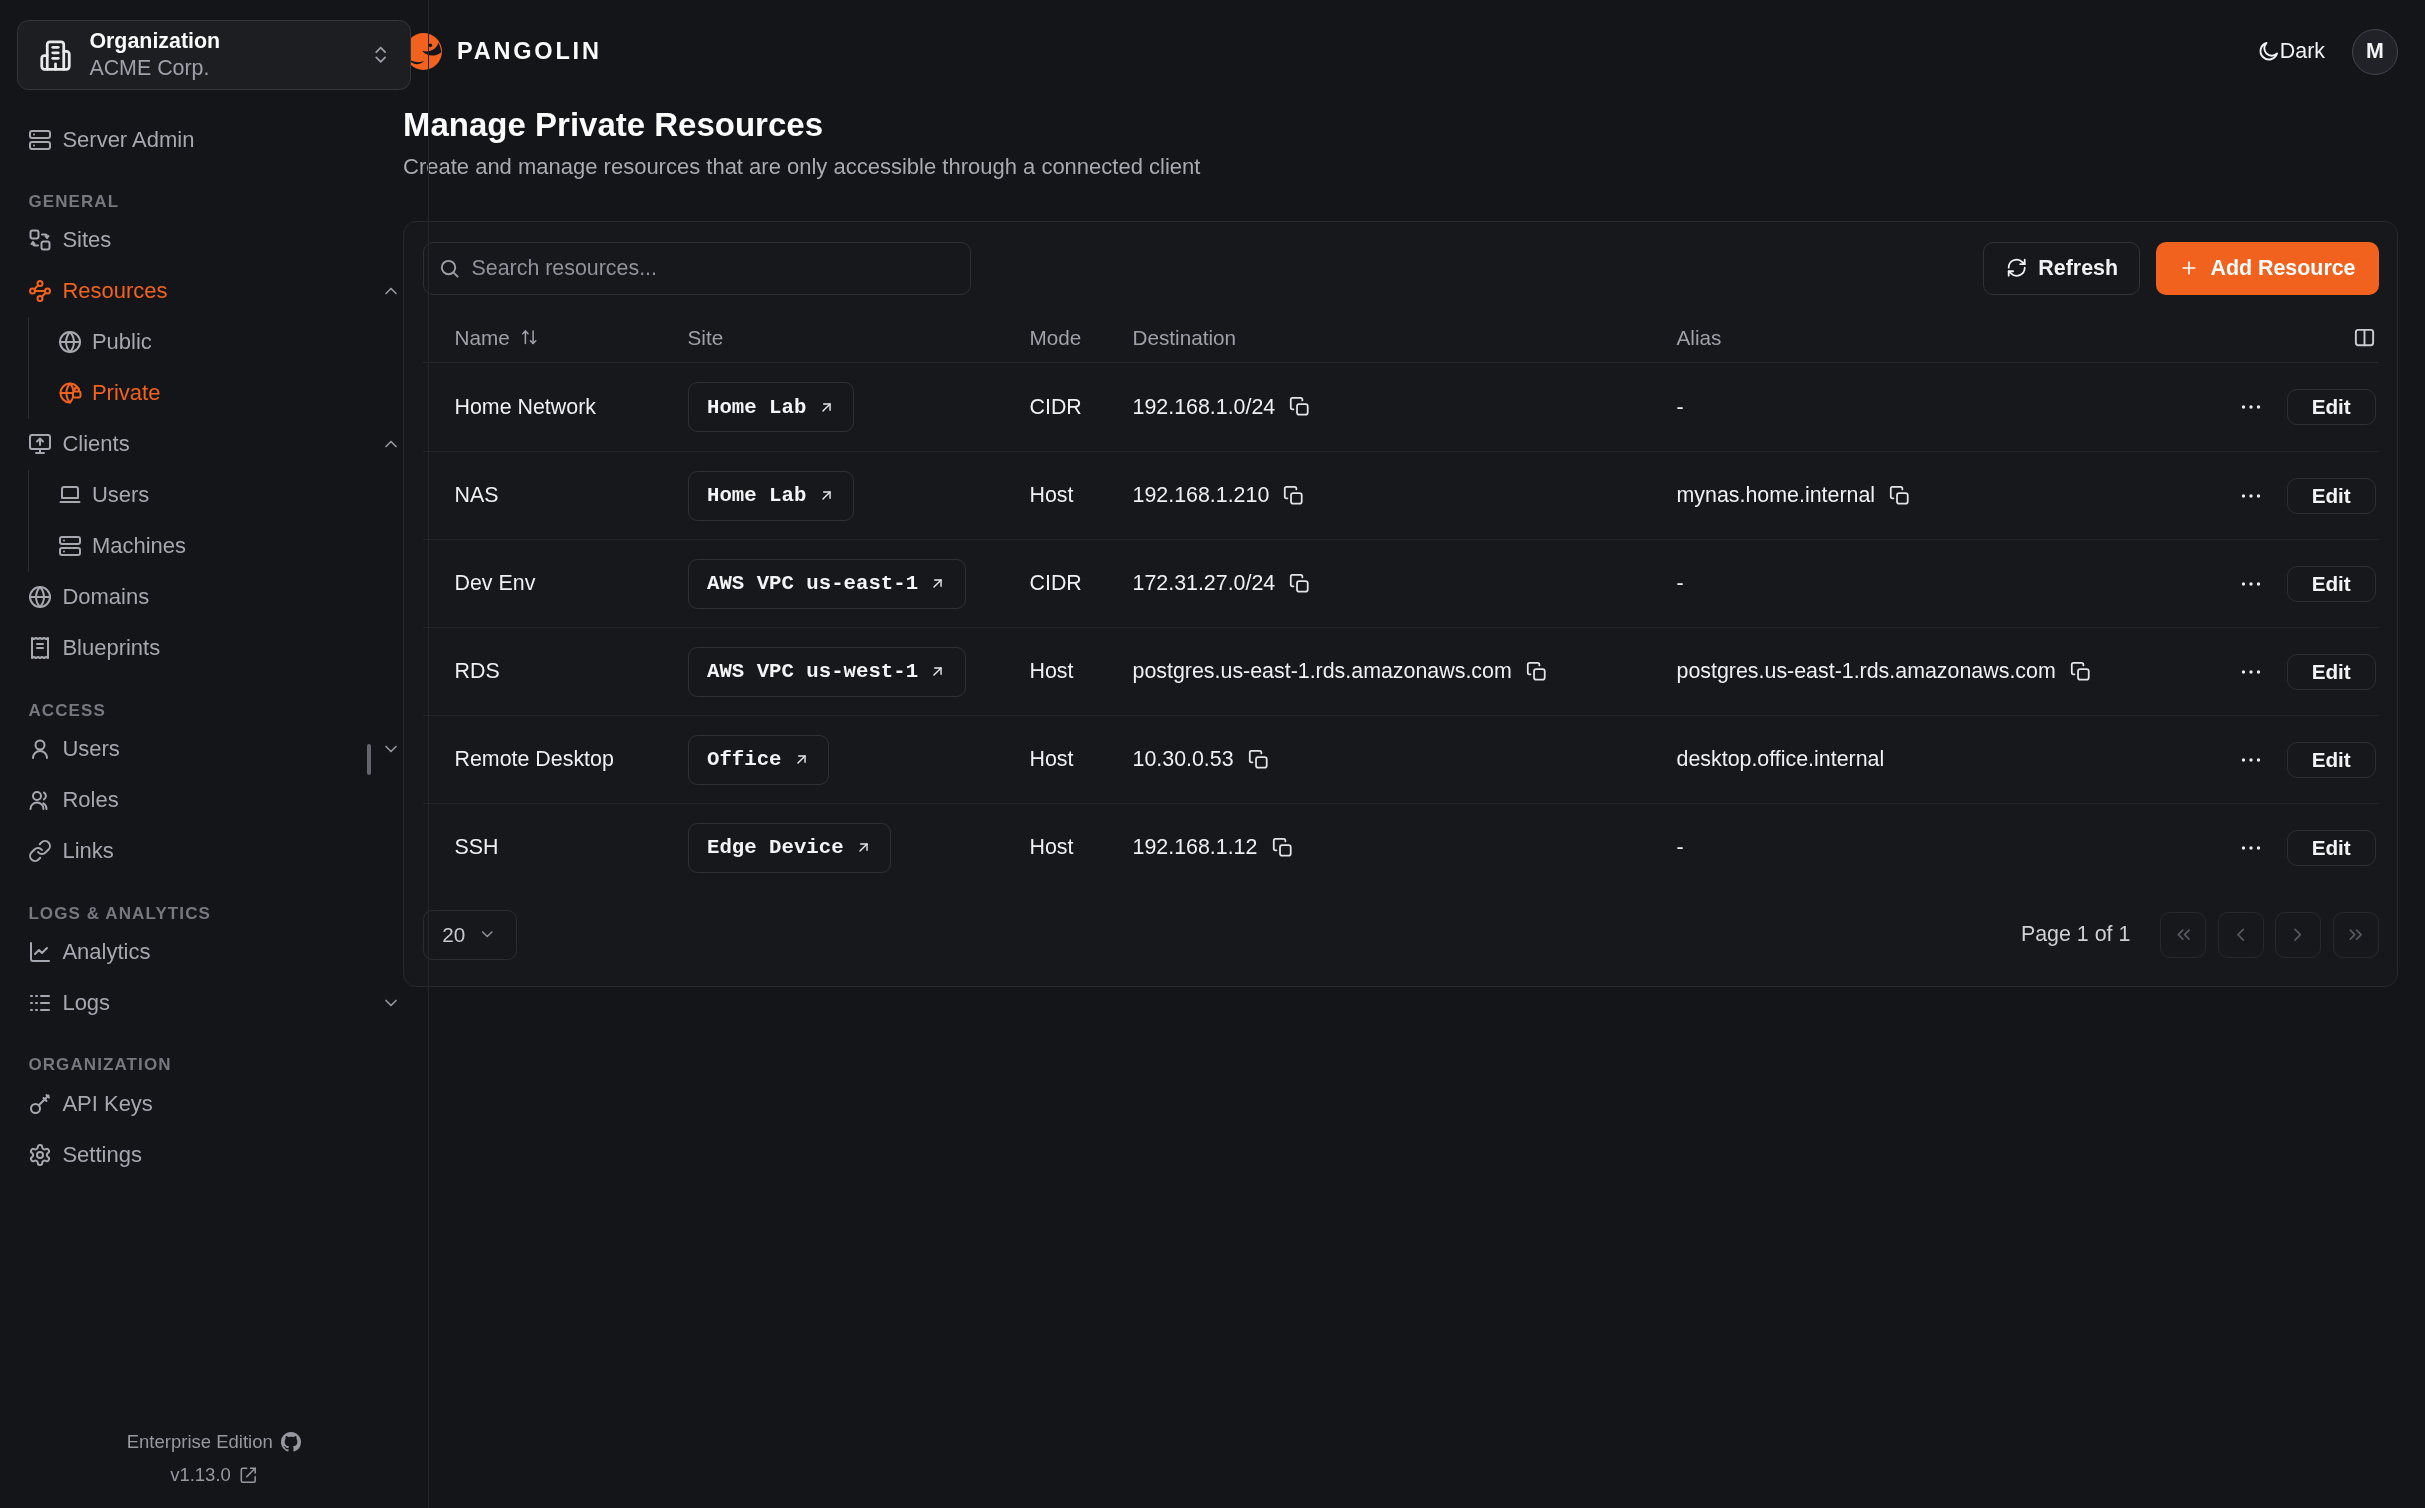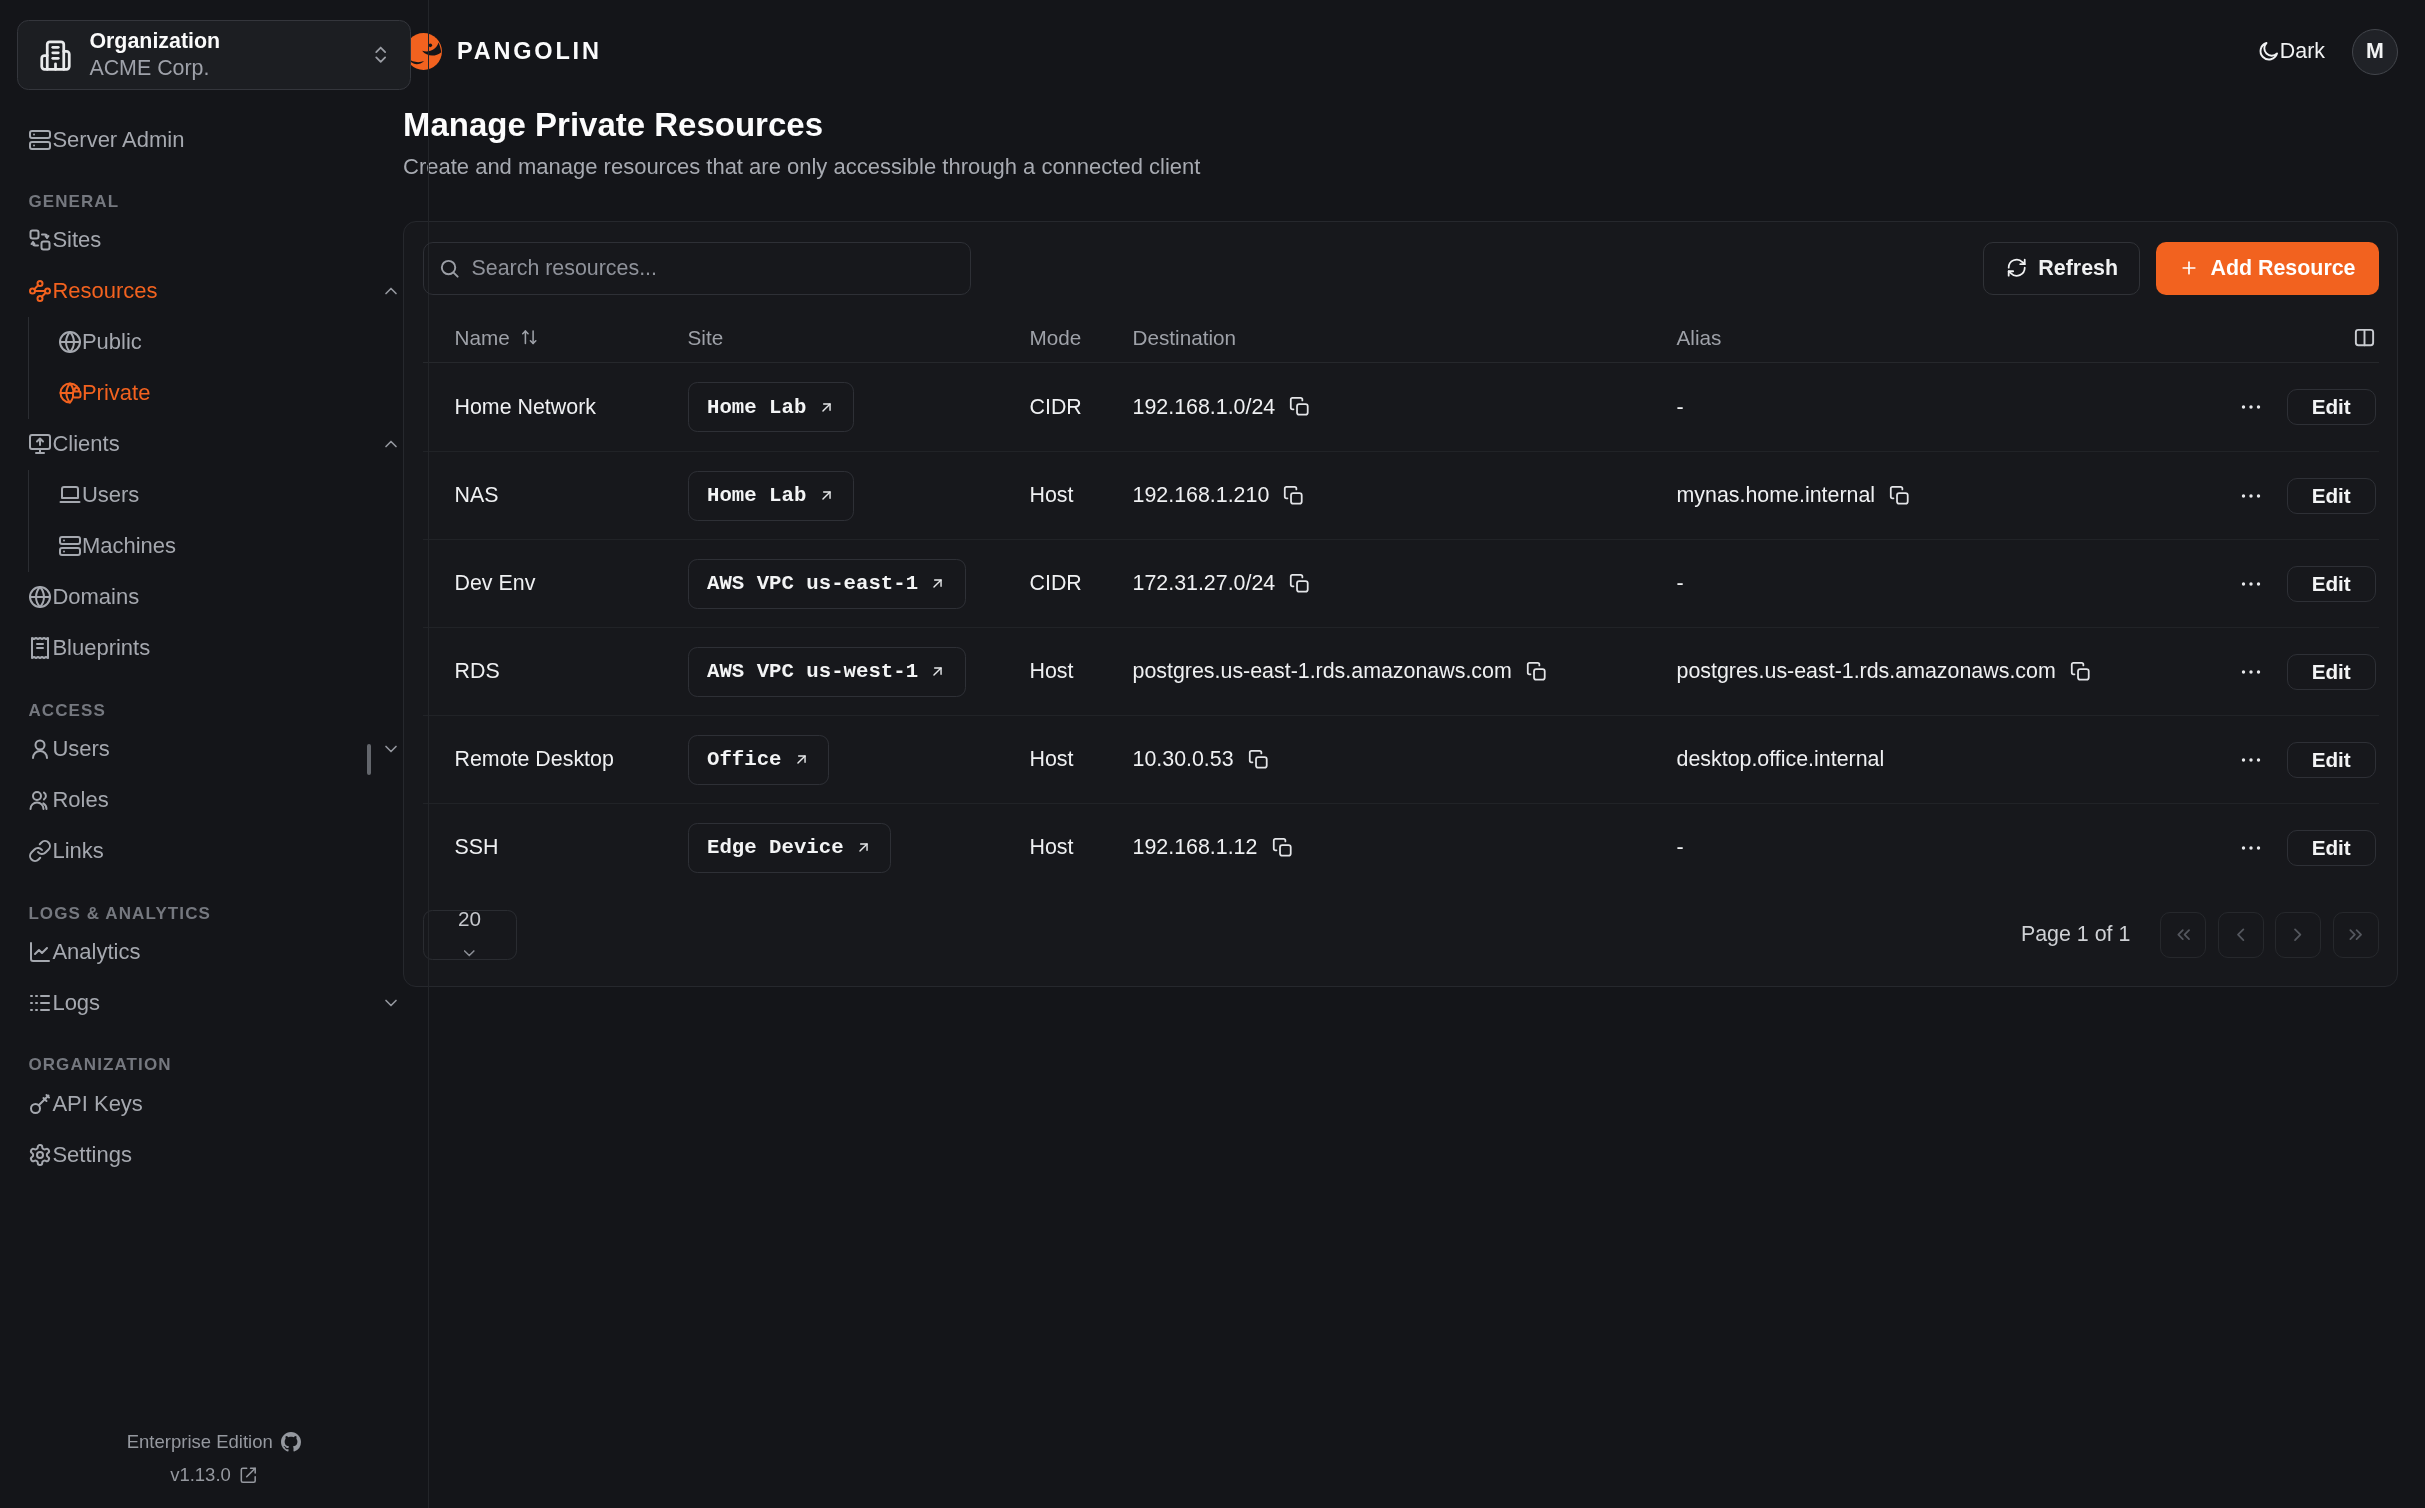--- a/index.html
+++ b/index.html
@@ -10,21 +10,21 @@
   
   .sidebar { position:fixed; left:0; top:0; bottom:0; width:429px; border-right:0.7px solid #232529; padding:20px 17px 17px; display:flex; flex-direction:column; }
   .org-box { display:flex; align-items:center; gap:17px; width:100%; height:70px; background:#1c1e22; border:0.7px solid #34363c; border-radius:11.4px; padding:0 18.5px 0 21.4px; cursor:pointer; }
   .org-box .txt { flex:1; min-width:0; }
   .org-label { font-size:21.4px; font-weight:700; color:#fafafa; line-height:1.2; }
   .org-value { font-size:21.4px; color:#9fa2aa; line-height:1.2; margin-top:1.4px; }
   .org-box .icon { color:#e9eaec; }
   .org-box .chev { color:#9a9da4; }
 
   .nav { margin-top:24px; }
-  .nav-item { display:flex; align-items:center; height:51px; padding:0 10px 0 11.4px; border-radius:8.5px; font-size:22px; color:#a5a8af; cursor:pointer; }
+  .nav-item { display:flex; align-items:center; gap:10px; height:51px; padding:0 10px 0 11.4px; border-radius:8.5px; font-size:22px; color:#a5a8af; cursor:pointer; }
   .nav-item .chev { margin-left:auto; color:#94979e; }
   .nav-item.active { color:#f2621f; }
   .section-label { margin:27px 0 2.8px 11.4px; font-size:17px; font-weight:700; letter-spacing:1.1px; color:#75787f; }
   .subnav { margin-left:11.4px; border-left:1.4px solid #2b2d32; padding-left:28.5px; }
   .subnav .nav-item { padding-left:0; }
 
   .sidebar-footer { margin-top:auto; text-align:center; color:#95989f; font-size:18.5px; line-height:1.75; }
   .sidebar-footer .row { display:flex; align-items:center; justify-content:center; gap:8.5px; }
   .sb-scrollbar { position:fixed; left:367px; top:744px; width:4.3px; height:31px; border-radius:2.1px; background:#63666c; }
 
@@ -63,21 +63,21 @@
   .col-actions { width:203px; display:flex; align-items:center; justify-content:flex-end; gap:24px; padding-right:2.8px; }
   .thead .col-actions { color:#c9cbd0; }
   .sort-ic { color:#9ea1a8; }
   .chip { display:inline-flex; align-items:center; gap:11.4px; height:50px; padding:0 18.5px; border:0.7px solid #2e3036; border-radius:9.3px; background:transparent; color:#f3f4f5; font-size:20.7px; font-weight:600; font-family:Liberation Mono, monospace; cursor:pointer; }
   .chip .arr { color:#e6e7e9; }
   .copy-btn { background:none; border:none; color:#e3e4e7; margin-left:14.2px; cursor:pointer; display:inline-flex; padding:0; }
   .dots-btn { background:none; border:none; color:#e8e9eb; cursor:pointer; display:inline-flex; padding:0; }
   .edit-btn { height:36px; padding:0 24px; border:0.7px solid #2e3036; border-radius:10px; background:transparent; color:#f3f4f5; font-size:20.7px; font-weight:600; font-family:inherit; cursor:pointer; }
 
   .pager { display:flex; align-items:center; margin-top:18.5px; }
-  .pagesize { display:flex; align-items:center; justify-content:center; gap:13px; width:94px; height:50px; border:0.7px solid #2a2c31; border-radius:9.3px; color:#c6c8cd; font-size:20.7px; cursor:pointer;flex-direction:column; }
+  .pagesize { display:flex; align-items:center; justify-content:center; gap:13px; width:94px; height:50px; border:0.7px solid #2a2c31; border-radius:9.3px; color:#c6c8cd; font-size:20.7px; cursor:pointer; }
   .pagesize .chev { color:#8b8e95; }
   .pager .right { margin-left:auto; display:flex; align-items:center; gap:30px; }
   .page-status { font-size:21.4px; color:#cfd1d5; }
   .pbtns { display:flex; gap:11.4px; }
   .pbtn { width:46px; height:46px; border:0.7px solid #26282c; border-radius:10px; background:transparent; color:#54575e; display:flex; align-items:center; justify-content:center; cursor:default; }
 </style>
 </head>
 <body>
 
 <svg width="0" height="0" style="position:absolute">

